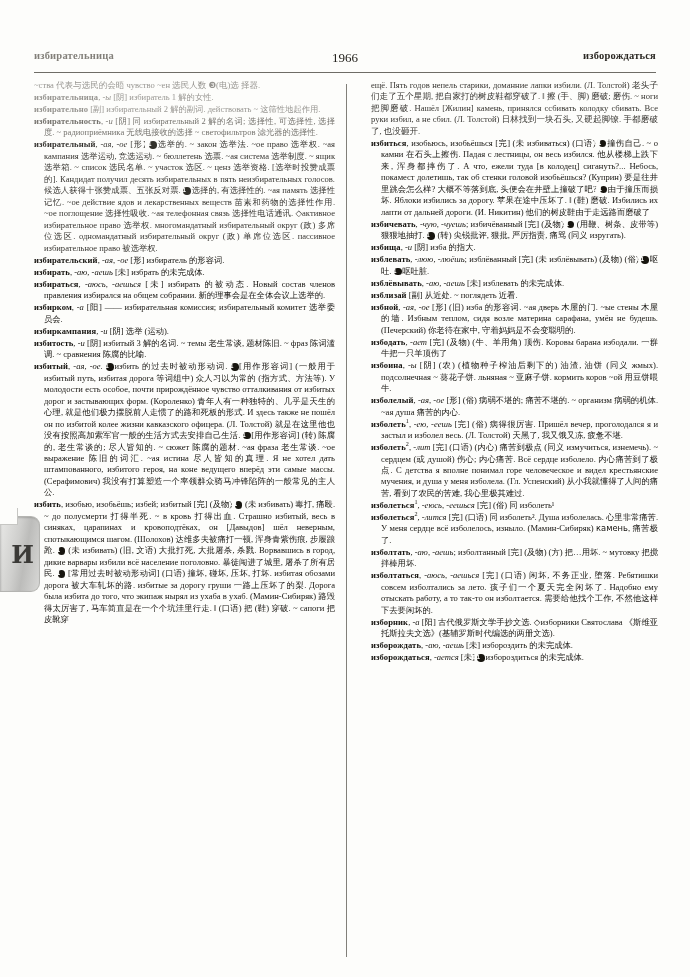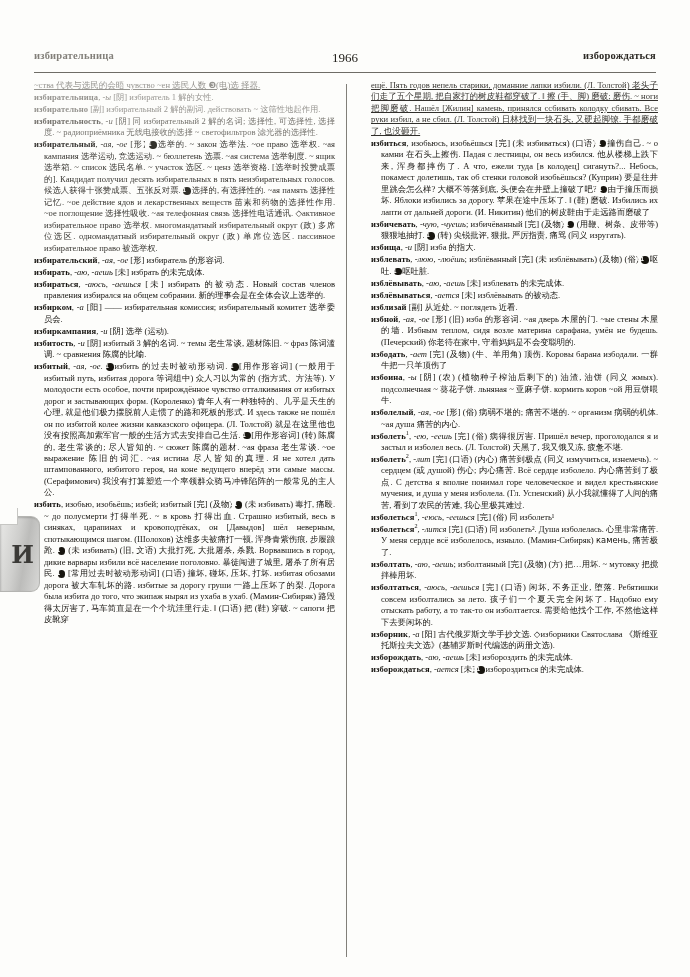--- a/index.html
+++ b/index.html
@@ -47,21 +47,21 @@
   .divider{
     position:absolute;left:50%;top:4px;bottom:2px;
     border-left:1px solid #57544d;opacity:.75;
   }
 
   
   .entry{
     margin:0 0 .5px 0;
     text-indent:-10px;padding-left:10px;
   }
-  .entry.cont{text-indent:0;padding-left:0;margin-top:0;text-decoration:underline;}
+  .entry.cont{text-indent:0;padding-left:0;margin-top:0;}
   b.hw{font-weight:700;letter-spacing:.1px;}
   i{font-style:italic;}
   .sup{font-size:.72em;vertical-align:super;line-height:0;font-style:normal;font-weight:400;}
   .zh{font-family:"DejaVu Sans","Liberation Sans",sans-serif;font-size:8.3px;}
   .num{
     display:inline-block;background:#17150f;color:#fdfdfb;
     border-radius:50%;width:7.6px;height:7.6px;line-height:7.6px;
     text-align:center;font-size:5.6px;font-weight:700;
     font-family:"DejaVu Sans",sans-serif;
     vertical-align:1.2px;margin:0 .5px;
@@ -133,21 +133,20 @@
     </div>
 
     <div class="col right">
       <div class="entry cont deg3">ещё. Пять годов непель старики, доманние лапки избили. (Л. Толстой) 老头子们走了五个星期, 把自家打的树皮鞋都穿破了. ‖ 擦 (手、脚) 磨破; 磨伤. ~ ноги 把脚磨破. Нашёл [Жилин] камень, принялся ссбивать колодку сбивать. Все руки избил, а не сбил. (Л. Толстой) 日林找到一块石头, 又硬起脚镣. 手都磨破了, 也没砸开.</div>
       <div id="right-entries">
           <div class="entry"><b class="hw">избиться</b><span>, изобьюсь, изобьёшься [<span class="zh">完</span>] (<span class="zh">未</span> избиваться) (<span class="zh">口语</span>) <span class="num">01</span><span class="zh">撞伤自己</span>. ~ о камни <span class="zh">在石头上擦伤</span>. Падая с лестницы, он весь избился. <span class="zh">他从楼梯上跌下来</span>, <span class="zh">浑身都摔伤了</span>. А что, ежели туда [в колодец] сигануть?... Небось, покамест долетишь, так об стенки головой изобьёшься? (Куприн) <span class="zh">要是往井里跳会怎么样</span>? <span class="zh">大概不等落到底</span>, <span class="zh">头便会在井壁上撞破了吧</span>? <span class="num">11</span><span class="zh">由于撞压而损坏</span>. Яблоки избились за дорогу. <span class="zh">苹果在途中压坏了</span>. ‖ (<span class="zh">鞋</span>) <span class="zh">磨破</span>. Избились их лапти от дальней дороги. (И. Никитин) <span class="zh">他们的树皮鞋由于走远路而磨破了</span></span></div>
           <div class="entry"><b class="hw">избичевать</b><span>, <i>-чую</i>, <i>-чуешь</i>; избичёванный [<span class="zh">完</span>] (<span class="zh">及物</span>) <span class="num">01</span> (<span class="zh">用鞭、树条、皮带等</span>) <span class="zh">狠狠地抽打</span>. <span class="num">11</span> (<span class="zh">转</span>) <span class="zh">尖锐批评</span>, <span class="zh">狠批</span>, <span class="zh">严厉指责</span>, <span class="zh">痛骂</span> (<span class="zh">同义</span> изругать).</span></div>
           <div class="entry"><b class="hw">избища</b><span>, <i>-и</i> [<span class="zh">阴</span>] изба <span class="zh">的指大</span>.</span></div>
           <div class="entry"><b class="hw">изблевать</b><span>, <i>-люю</i>, <i>-люёшь</i>; изблёванный [<span class="zh">完</span>] (<span class="zh">未</span> изблёвывать) (<span class="zh">及物</span>) (<span class="zh">俗</span>) <span class="num">01</span><span class="zh">呕吐</span>. <span class="num">11</span><span class="zh">呕吐脏</span>.</span></div>
           <div class="entry"><b class="hw">изблёвывать</b><span>, <i>-аю</i>, <i>-аешь</i> [<span class="zh">未</span>] изблевать <span class="zh">的未完成体</span>.</span></div>
-          <div class="entry"><b class="hw">изблёвываться</b><span>, <i>-ается</i> [<span class="zh">未</span>] изблёвывать <span class="zh">的被动态</span>.</span></div>
           <div class="entry"><b class="hw">изблизай</b><span> [<span class="zh">副</span>] <span class="zh">从近处</span>. ~ поглядеть <span class="zh">近看</span>.</span></div>
           <div class="entry"><b class="hw">избной</b><span>, <i>-ая</i>, <i>-ое</i> [<span class="zh">形</span>] (<span class="zh">旧</span>) изба <span class="zh">的形容词</span>. ~ая дверь <span class="zh">木屋的门</span>. ~ые стены <span class="zh">木屋的墙</span>. Избным теплом, сидя возле материна сарафана, умён не будешь. (Печерский) <span class="zh">你老待在家中</span>, <span class="zh">守着妈妈是不会变聪明的</span>.</span></div>
           <div class="entry"><b class="hw">избодать</b><span>, <i>-ает</i> [<span class="zh">完</span>] (<span class="zh">及物</span>) (<span class="zh">牛、羊用角</span>) <span class="zh">顶伤</span>. Коровы барана избодали. <span class="zh">一群牛把一只羊顶伤了</span></span></div>
           <div class="entry"><b class="hw">избоина</b><span>, <i>-ы</i> [<span class="zh">阴</span>] (<span class="zh">农</span>) (<span class="zh">植物种子榨油后剩下的</span>) <span class="zh">油渣</span>, <span class="zh">油饼</span> (<span class="zh">同义</span> жмых). подсолнечная ~ <span class="zh">葵花子饼</span>. льняная ~ <span class="zh">亚麻子饼</span>. кормить коров ~ой <span class="zh">用豆饼喂牛</span>.</span></div>
           <div class="entry"><b class="hw">изболелый</b><span>, <i>-ая</i>, <i>-ое</i> [<span class="zh">形</span>] (<span class="zh">俗</span>) <span class="zh">病弱不堪的</span>; <span class="zh">痛苦不堪的</span>. ~ организм <span class="zh">病弱的机体</span>. ~ая душа <span class="zh">痛苦的内心</span>.</span></div>
           <div class="entry"><b class="hw">изболеть</b><span class="sup">1</span><span>, <i>-ею</i>, <i>-еешь</i> [<span class="zh">完</span>] (<span class="zh">俗</span>) <span class="zh">病得很厉害</span>. Пришёл вечер, проголодался я и застыл и изболел весь. (Л. Толстой) <span class="zh">天黑了</span>, <span class="zh">我又饿又冻</span>, <span class="zh">疲惫不堪</span>.</span></div>
           <div class="entry"><b class="hw">изболеть</b><span class="sup">2</span><span>, <i>-лит</i> [<span class="zh">完</span>] (<span class="zh">口语</span>) (<span class="zh">内心</span>) <span class="zh">痛苦到极点</span> (<span class="zh">同义</span> измучиться, изнемечь). ~ сердцем (<span class="zh">或</span> душой) <span class="zh">伤心</span>; <span class="zh">内心痛苦</span>. Всё сердце изболело. <span class="zh">内心痛苦到了极点</span>. С детства я вполне понимал горе человеческое и видел крестьянские мучения, и душа у меня изболела. (Гл. Успенский) <span class="zh">从小我就懂得了人间的痛苦</span>, <span class="zh">看到了农民的苦难</span>, <span class="zh">我心里极其难过</span>.</span></div>
           <div class="entry"><b class="hw">изболеться</b><span class="sup">1</span><span>, <i>-еюсь</i>, <i>-еешься</i> [<span class="zh">完</span>] (<span class="zh">俗</span>) <span class="zh">同</span> изболеть¹</span></div>
           <div class="entry"><b class="hw">изболеться</b><span class="sup">2</span><span>, <i>-лится</i> [<span class="zh">完</span>] (<span class="zh">口语</span>) <span class="zh">同</span> изболеть². Душа изболелась. <span class="zh">心里非常痛苦</span>. У меня сердце всё изболелось, изныло. (Мамин-Сибиряк) <span class="zh">камень</span>, <span class="zh">痛苦极了</span>.</span></div>
           <div class="entry"><b class="hw">изболтать</b><span>, <i>-аю</i>, <i>-аешь</i>; изболтанный [<span class="zh">完</span>] (<span class="zh">及物</span>) (<span class="zh">方</span>) <span class="zh">把</span>…<span class="zh">用坏</span>. ~ мутовку <span class="zh">把搅拌棒用坏</span>.</span></div>

